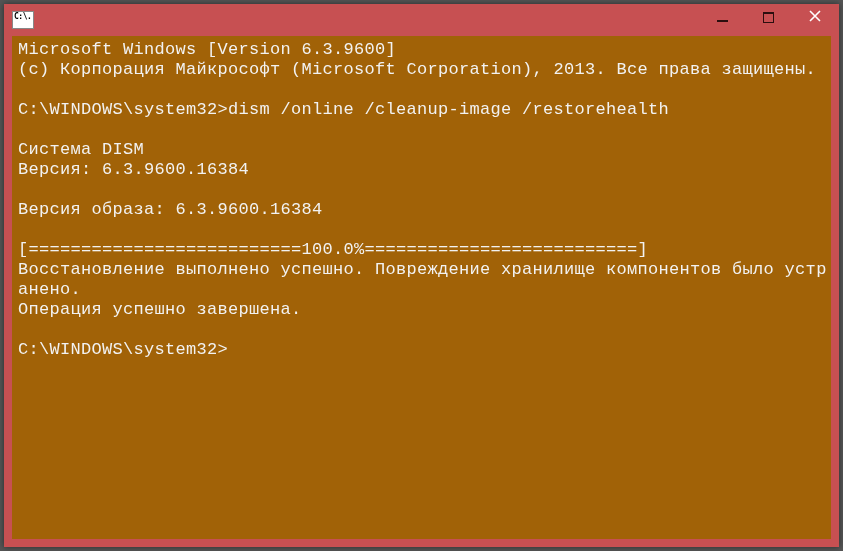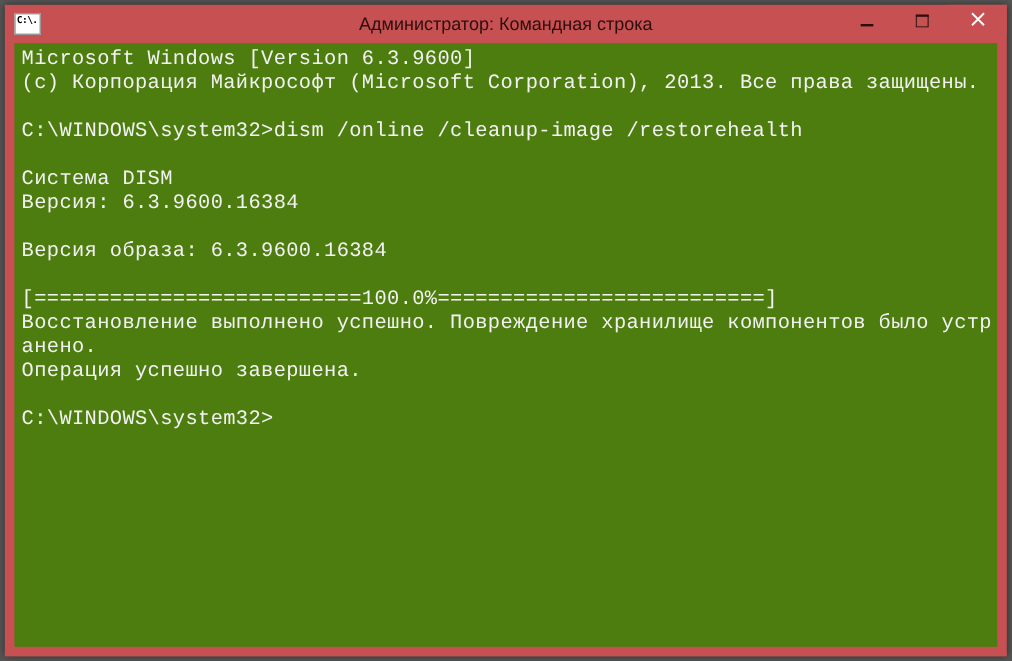--- a/index.html
+++ b/index.html
@@ -4,31 +4,30 @@
 <style>
   html,body{margin:0;padding:0;background:#555;width:843px;height:551px;overflow:hidden;font-family:sans-serif}
   .window{position:absolute;left:4px;top:4px;width:835px;height:543px;background:#c75052;box-shadow:0 0 6px rgba(0,0,0,.5)}
   .titlebar{height:32px;display:flex;align-items:center;position:relative}
   .sysicon{width:22px;height:18px;margin-left:8px;background:#fff;border:1px solid #888;font:bold 8px/8px monospace;color:#000;display:flex;align-items:flex-start;justify-content:flex-start;padding:1px 0 0 1px;box-sizing:border-box;letter-spacing:-0.5px}
   .title{position:absolute;left:0;right:0;text-align:center;font:15px "Segoe UI",Tahoma,sans-serif;color:#2b0e0e;pointer-events:none}
   .winbtns{margin-left:auto;display:flex;height:100%}
   .winbtn{width:46px;height:26px;display:flex;align-items:center;justify-content:center;color:#2b0e0e}
   .winbtn.close{background:#c75052;color:#fff;width:48px;height:24px;margin-top:0}
   .winbtn svg{display:block}
-  .client{position:absolute;left:8px;right:8px;top:32px;bottom:8px;background:#4d7c0f;overflow:hidden}
+  .client{position:absolute;left:8px;right:8px;top:32px;bottom:8px;background:#a16207;overflow:hidden}
   .term{padding:4px 4px 4px 6px;color:#f2f2f2;font:17px/20px Consolas,"Courier New",monospace;white-space:pre-wrap;word-break:break-all;letter-spacing:0.3px}
 </style>
 </head>
 <body>
 
 <div class="window">
 
   <div class="titlebar">
     <div class="sysicon">C:\.</div>
-    <div class="title">Администратор: Командная строка</div>
     <div class="winbtns">
       <div class="winbtn">
         <svg width="11" height="11" viewBox="0 0 11 11">
             <rect x="0" y="8" width="11" height="2" fill="#2b0e0e"></rect>
           </svg>
       </div>
       <div class="winbtn">
         <svg width="11" height="11" viewBox="0 0 11 11">
             <rect x="0.5" y="0.5" width="10" height="10" fill="none" stroke="#2b0e0e" stroke-width="1"></rect>
             <rect x="0" y="0" width="11" height="2" fill="#2b0e0e"></rect>

